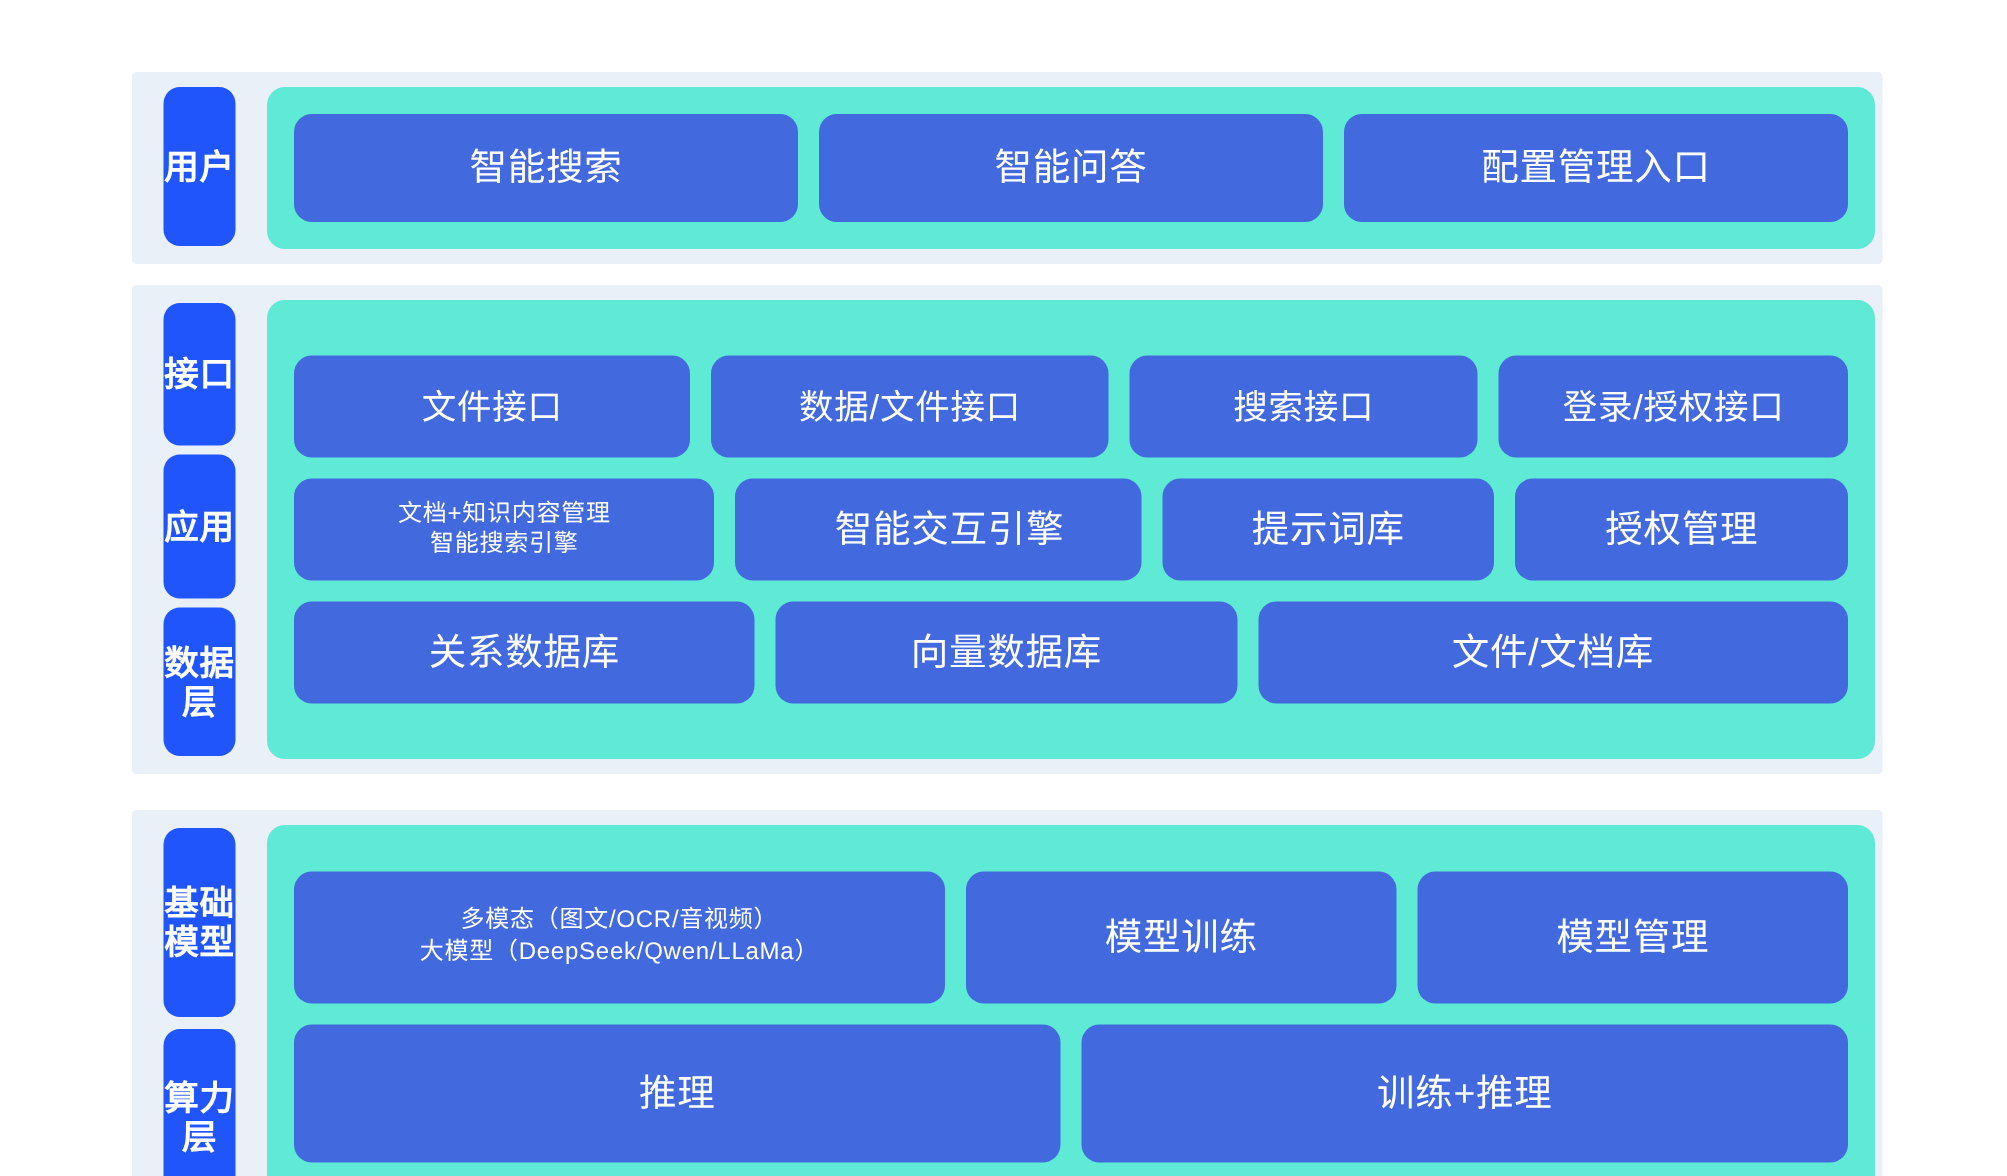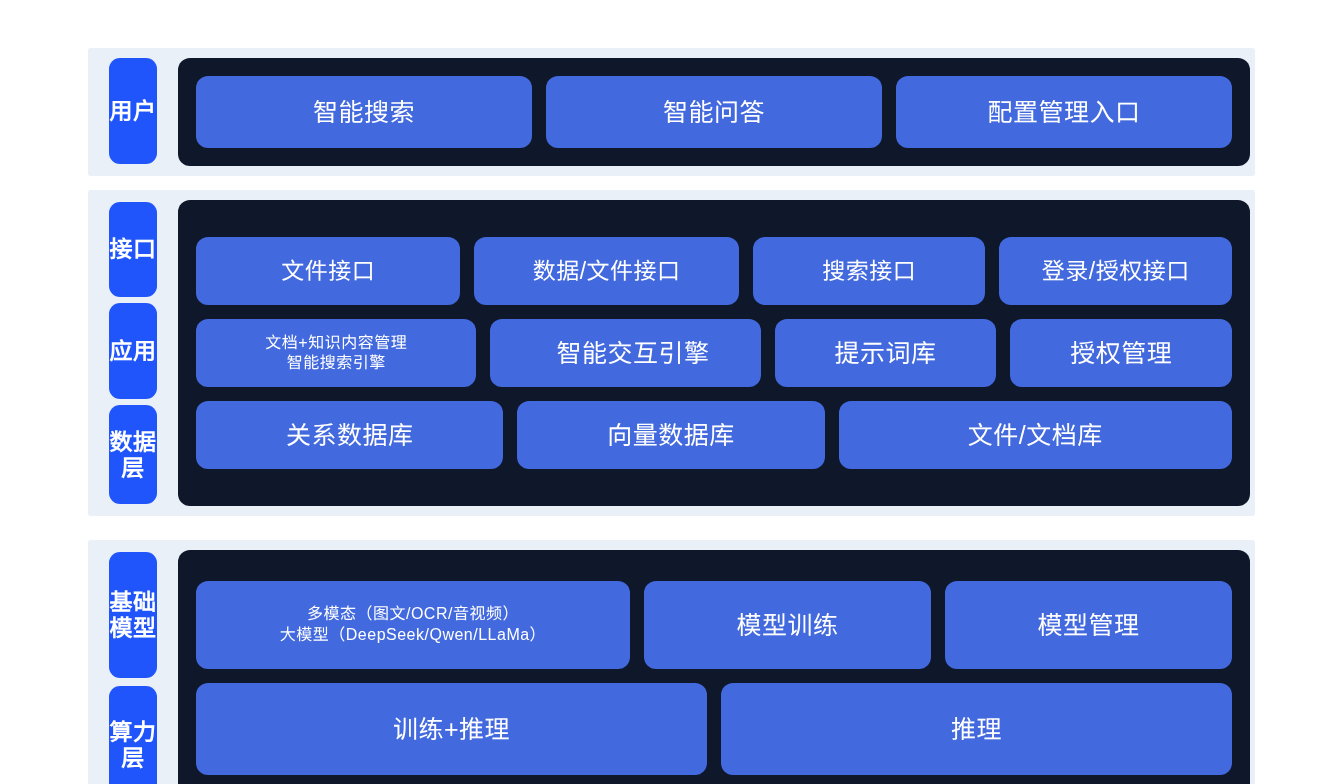--- a/index.html
+++ b/index.html
@@ -67,21 +67,21 @@
     text-align: center;
     writing-mode: horizontal-tb;
     word-break: break-all;
     box-sizing: border-box;
     padding: 2px 0;
   }
 
   
   .panel {
     flex: 1 1 auto;
-    background: #0f172a;
+    background: #5eead4;
     border-radius: 12px;
     margin-left: 14px;
     display: flex;
     flex-direction: column;
     justify-content: center;
     gap: 14px;
     padding: 16px 18px;
     box-sizing: border-box;
   }
   .panel-row {
@@ -210,22 +210,22 @@
     <div class="panel">
 
       <div class="panel-row row-model">
         <div class="card w-155 mono-mix">多模态（图文/OCR/音视频）
 大模型（DeepSeek/Qwen/LLaMa）</div>
         <div class="card w-1">模型训练</div>
         <div class="card w-1">模型管理</div>
       </div>
 
       <div class="panel-row row-compute">
+        <div class="card w-1">推理</div>
         <div class="card w-1">训练+推理</div>
-        <div class="card w-1">推理</div>
       </div>
 
     </div>
   </div>
 
   <div id="bottom-rule"></div>
 
 </div>
 
 </body></html>

